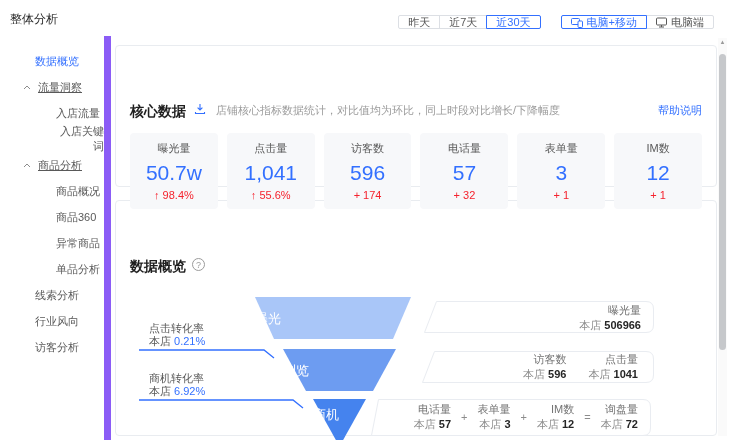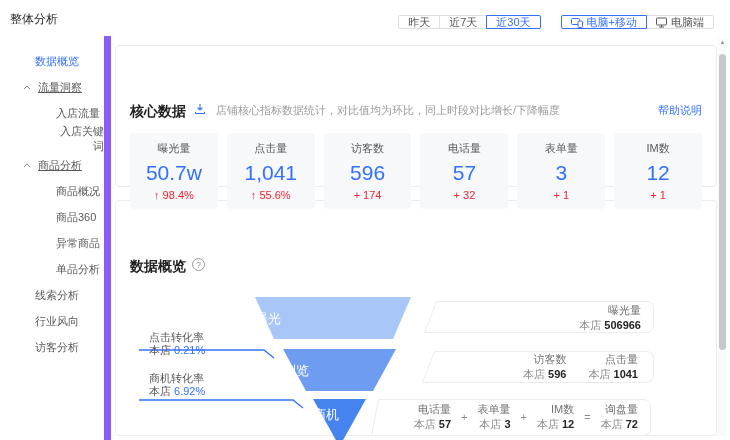--- a/index.html
+++ b/index.html
@@ -200,21 +200,21 @@
           <polyline points="9,118 163,118 173,126" fill="none" stroke="#3370ff" stroke-width="1.3"></polyline>
           <path d="M306.5 19.5 H516 Q523.5 19.5 523.5 27 V43 Q523.5 50.5 516 50.5 H294.5 Z" fill="#fff" stroke="#e9ecf1"></path>
           <path d="M304.5 69.5 H516 Q523.5 69.5 523.5 77 V93 Q523.5 100.5 516 100.5 H292.5 Z" fill="#fff" stroke="#e9ecf1"></path>
           <path d="M248.5 117.5 H513 Q520.5 117.5 520.5 125 V146 Q520.5 153.5 513 153.5 H241.5 Z" fill="#fff" stroke="#e9ecf1"></path>
         </svg>
 
         <div class="f-label" style="left:125px;top:28px;width:156px">曝光</div>
         <div class="f-label" style="left:153px;top:80px;width:113px">浏览</div>
         <div class="f-label" style="left:183px;top:124px;width:53px">商机</div>
 
-        <div class="ann" style="left:19px;top:49px">
+        <div class="ann" style="left:19px;top:40px">
           <div class="ann-label">点击转化率</div>
           <div><span class="ann-store">本店</span>
                <span class="ann-value">0.21%</span></div>
         </div>
         <div class="ann" style="left:19px;top:90px">
           <div class="ann-label">商机转化率</div>
           <div><span class="ann-store">本店</span>
                <span class="ann-value">6.92%</span></div>
         </div>
 

